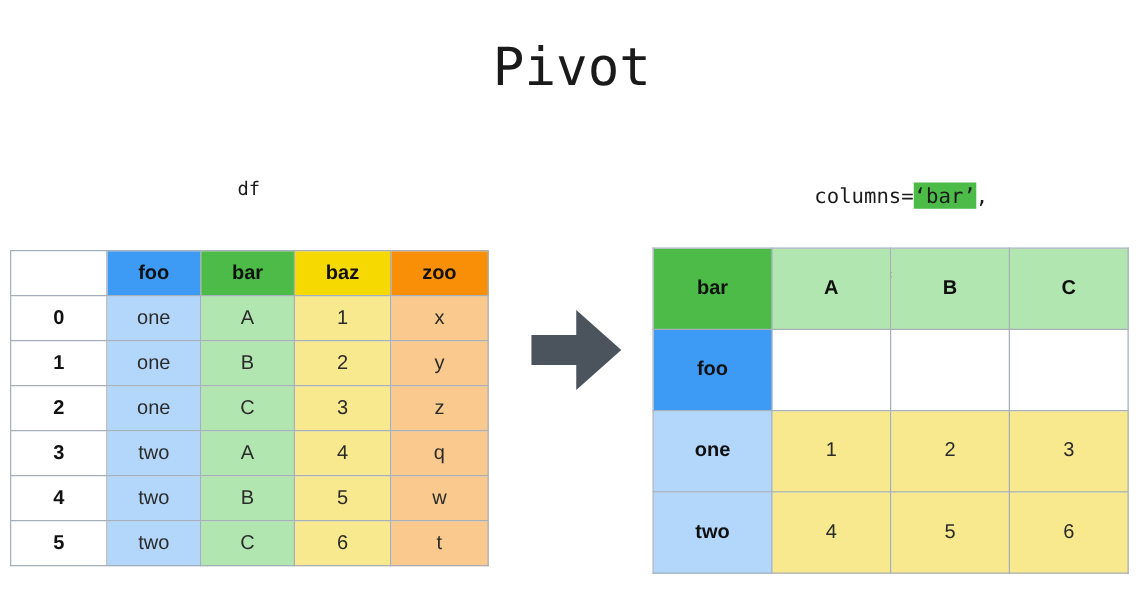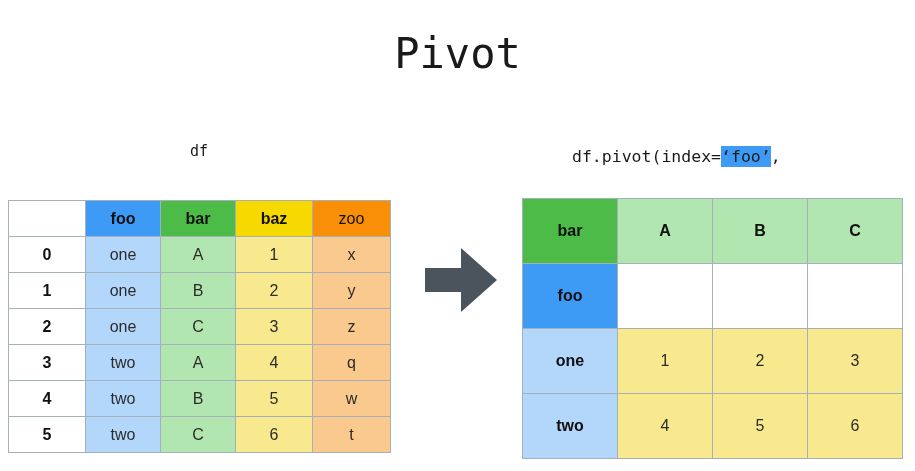--- a/index.html
+++ b/index.html
@@ -78,21 +78,21 @@
   #df-table {
     left: 8px;
     top: 200px;
     width: 382px;
   }
   #df-table td { height: 35px; }
   #df-table .c-index   { width: 77px;  background: #ffffff; font-weight: bold; color: #111111; }
   #df-table .h-foo { background: #3d9bf5; font-weight: bold; color: #101010; }
   #df-table .h-bar { background: #4cbb47; font-weight: bold; color: #101010; }
   #df-table .h-baz { background: #f5d900; font-weight: bold; color: #101010; }
-  #df-table .h-zoo { background: #f98f06; font-weight: normal; color: #101010; }
+  #df-table .h-zoo { background: #f98f06; font-weight: bold; color: #101010; }
   #df-table .h-blank { background: #ffffff; }
   #df-table .d-foo { background: #b3d7fb; }
   #df-table .d-bar { background: #b2e6b0; }
   #df-table .d-baz { background: #f8e98e; }
   #df-table .d-zoo { background: #f9c98d; }
   #df-table col.w-foo { width: 75px; }
   #df-table col.w-bar { width: 75px; }
   #df-table col.w-baz { width: 77px; }
   #df-table col.w-zoo { width: 78px; }
 
@@ -121,21 +121,20 @@
   }
 </style>
 </head>
 <body>
 
 <div id="page-title">Pivot</div>
 
 <div id="df-caption">df</div>
 
 <div id="code-snippet">
-  <span class="ln"><span>df.pivot(index=</span><span class="hl hl-blue">‘foo’</span><span>,</span></span>
   <span class="ln"><span>        columns=</span><span class="hl hl-green">‘bar’</span><span>,</span></span>
   <span class="ln"><span>        values=</span><span class="hl hl-yellow">‘baz’</span><span>)</span></span>
 </div>
 
 <table class="pv-table" id="df-table">
   <colgroup>
     <col class="w-index" style="width:77px">
     <col class="w-foo">
       <col class="w-bar">
       <col class="w-baz">

